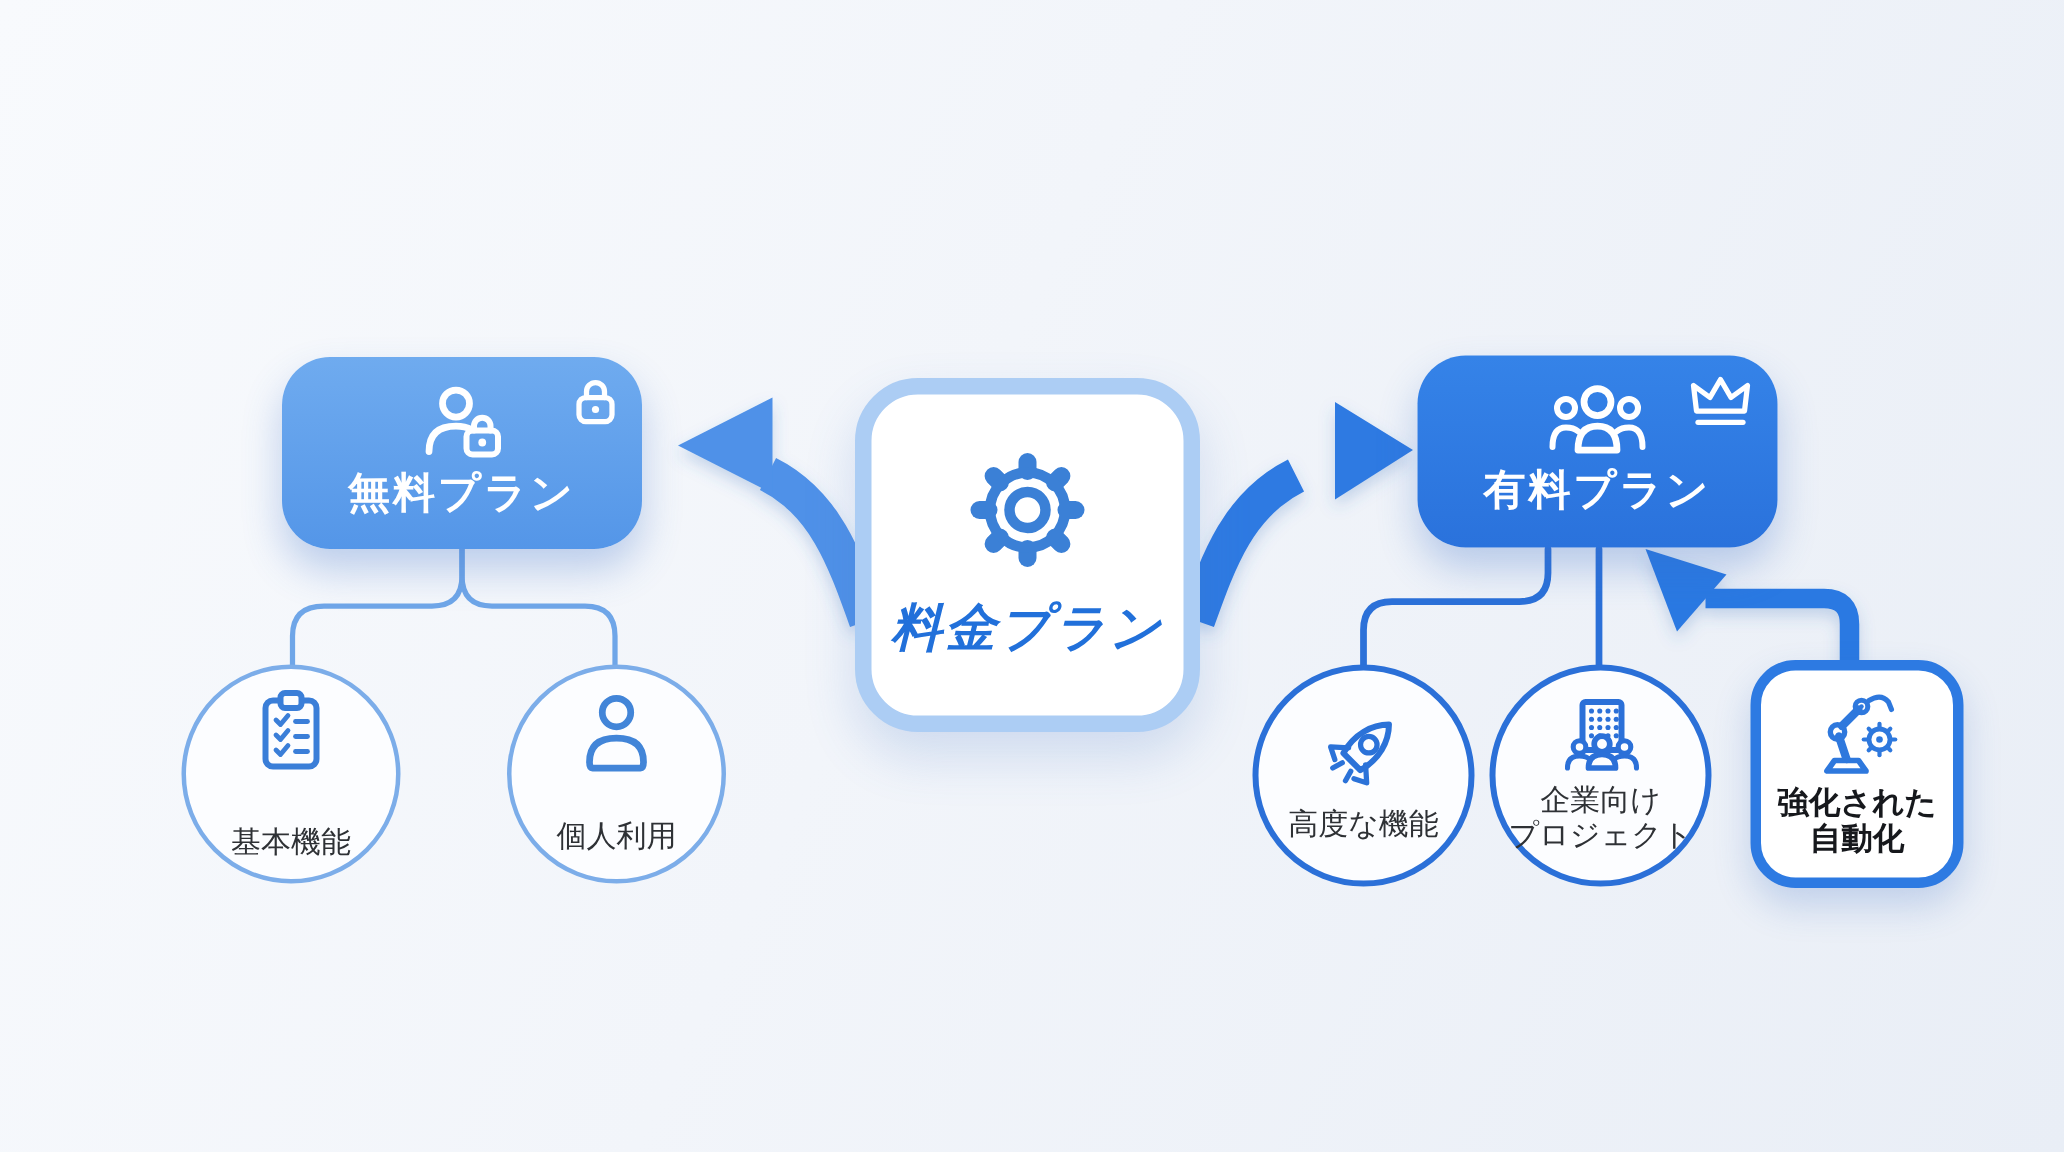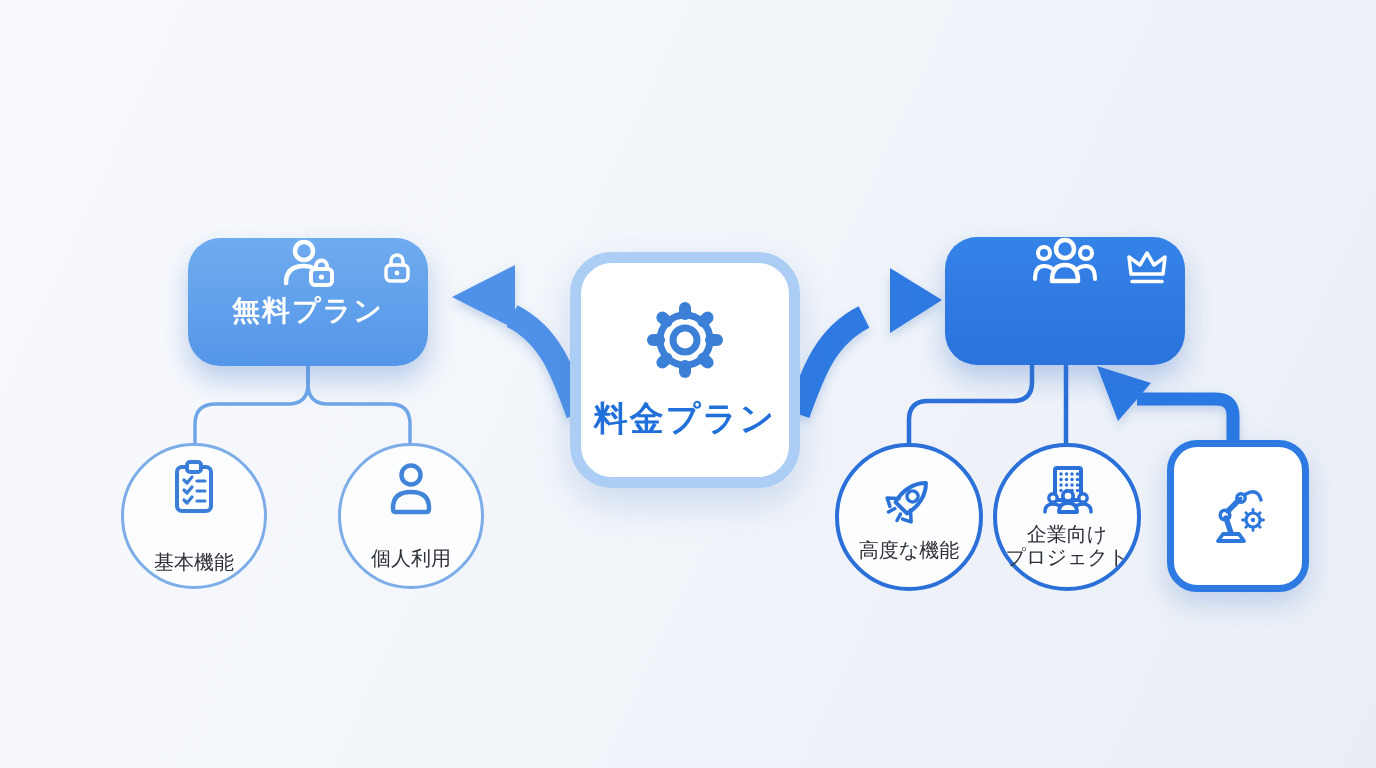--- a/index.html
+++ b/index.html
@@ -14,35 +14,35 @@
     position:absolute;left:40px;top:42px;height:60px;line-height:60px;
     padding:0 30px;border-radius:16px;
     background:linear-gradient(180deg,#3b86ea,#2a74dd);
     color:#fff;font-size:29px;font-weight:bold;letter-spacing:1px;
     box-shadow:0 10px 20px rgba(43,101,193,.32), inset 0 1px 0 rgba(255,255,255,.35);
     z-index:3;
   }
   
   .plan-box{
     position:absolute;width:240px;height:128px;border-radius:32px;z-index:2;
-    display:flex;flex-direction:column;align-items:center;
+    display:flex;flex-direction:column;align-items:center;justify-content:center;
     color:#fff;box-shadow:0 14px 26px rgba(56,110,198,.30);
   }
   .plan-box .plan-label{font-size:28px;font-weight:bold;letter-spacing:2px;margin-top:2px;}
   #free-plan{left:188px;top:238px;background:linear-gradient(180deg,#6fabef,#5496e8);}
   #paid-plan{left:945px;top:237px;background:linear-gradient(180deg,#3583e8,#2a72dc);}
   .corner-badge{position:absolute;top:12px;right:16px;}
   
   #center-box{
     position:absolute;left:570px;top:252px;width:208px;height:214px;z-index:2;
     background:#fff;border:11px solid #accdf4;border-radius:42px;
     box-shadow:0 16px 34px rgba(70,120,200,.20);
     display:flex;flex-direction:column;align-items:center;justify-content:center;gap:14px;
   }
-  #center-box .center-label{color:#2170da;font-size:34px;font-weight:800;letter-spacing:2px;}
+  #center-box .center-label{color:#2170da;font-size:34px;font-weight:800;letter-spacing:2px;font-style:italic;}
   
   .feature-circle{
     position:absolute;width:140px;height:140px;border-radius:50%;z-index:2;
     background:#fcfdff;display:flex;flex-direction:column;align-items:center;justify-content:center;gap:8px;
     text-align:center;
   }
   .feature-circle.light{border:3px solid #7cade9;}
   .feature-circle.dark{border:4px solid #2b70d8;}
   .feature-label{font-size:20px;color:#2e3135;font-weight:500;line-height:1.15;}
   #circle-basic{left:121px;top:443px;gap:36px;}
@@ -142,20 +142,21 @@
     <svg width="68" height="50" viewBox="0 0 68 50">
       <g stroke="#fff" fill="none" stroke-linecap="round" stroke-linejoin="round">
         <circle cx="13" cy="16" r="6" stroke-width="4"></circle>
         <circle cx="55" cy="16" r="6" stroke-width="4"></circle>
         <path d="M4 42 Q4 29 13 29 Q18 29 21 31.5" stroke-width="4"></path>
         <path d="M64 42 Q64 29 55 29 Q50 29 47 31.5" stroke-width="4"></path>
         <circle cx="34" cy="12" r="9" stroke-width="4.5"></circle>
         <path d="M21 44 Q21 28 34 28 Q47 28 47 44 Z" stroke-width="4.5"></path>
       </g>
     </svg>
+    <div class="plan-label">有料プラン</div>
     <svg class="corner-badge" width="44" height="38" viewBox="0 0 44 38">
       <g stroke="#fff" fill="none" stroke-linecap="round" stroke-linejoin="round" stroke-width="3.5">
         <path d="M6 25 L4 8 L15 16 L22 4 L29 16 L40 8 L38 25 Z"></path>
         <line x1="7" y1="32.5" x2="37" y2="32.5"></line>
       </g>
     </svg>
   </div>
 
   <div id="circle-basic" class="feature-circle light">
     <svg width="48" height="56" viewBox="0 0 48 56">
@@ -252,15 +253,19 @@
           <line x1="55" y1="33" x2="57.5" y2="33"></line>
           <line x1="39.8" y1="25.8" x2="41.6" y2="27.6"></line>
           <line x1="52.4" y1="38.4" x2="54.2" y2="40.2"></line>
           <line x1="39.8" y1="40.2" x2="41.6" y2="38.4"></line>
           <line x1="52.4" y1="27.6" x2="54.2" y2="25.8"></line>
         </g>
       </g>
       <circle cx="47" cy="33" r="2.2" fill="#2e78dd"></circle>
       <circle cx="35" cy="11" r="1.5" fill="#2e78dd"></circle>
     </svg>
+    <div class="feature-label">
+      <span>強化された</span><br>
+      <span>自動化</span>
+    </div>
   </div>
 
 </div>
 
 </body></html>

